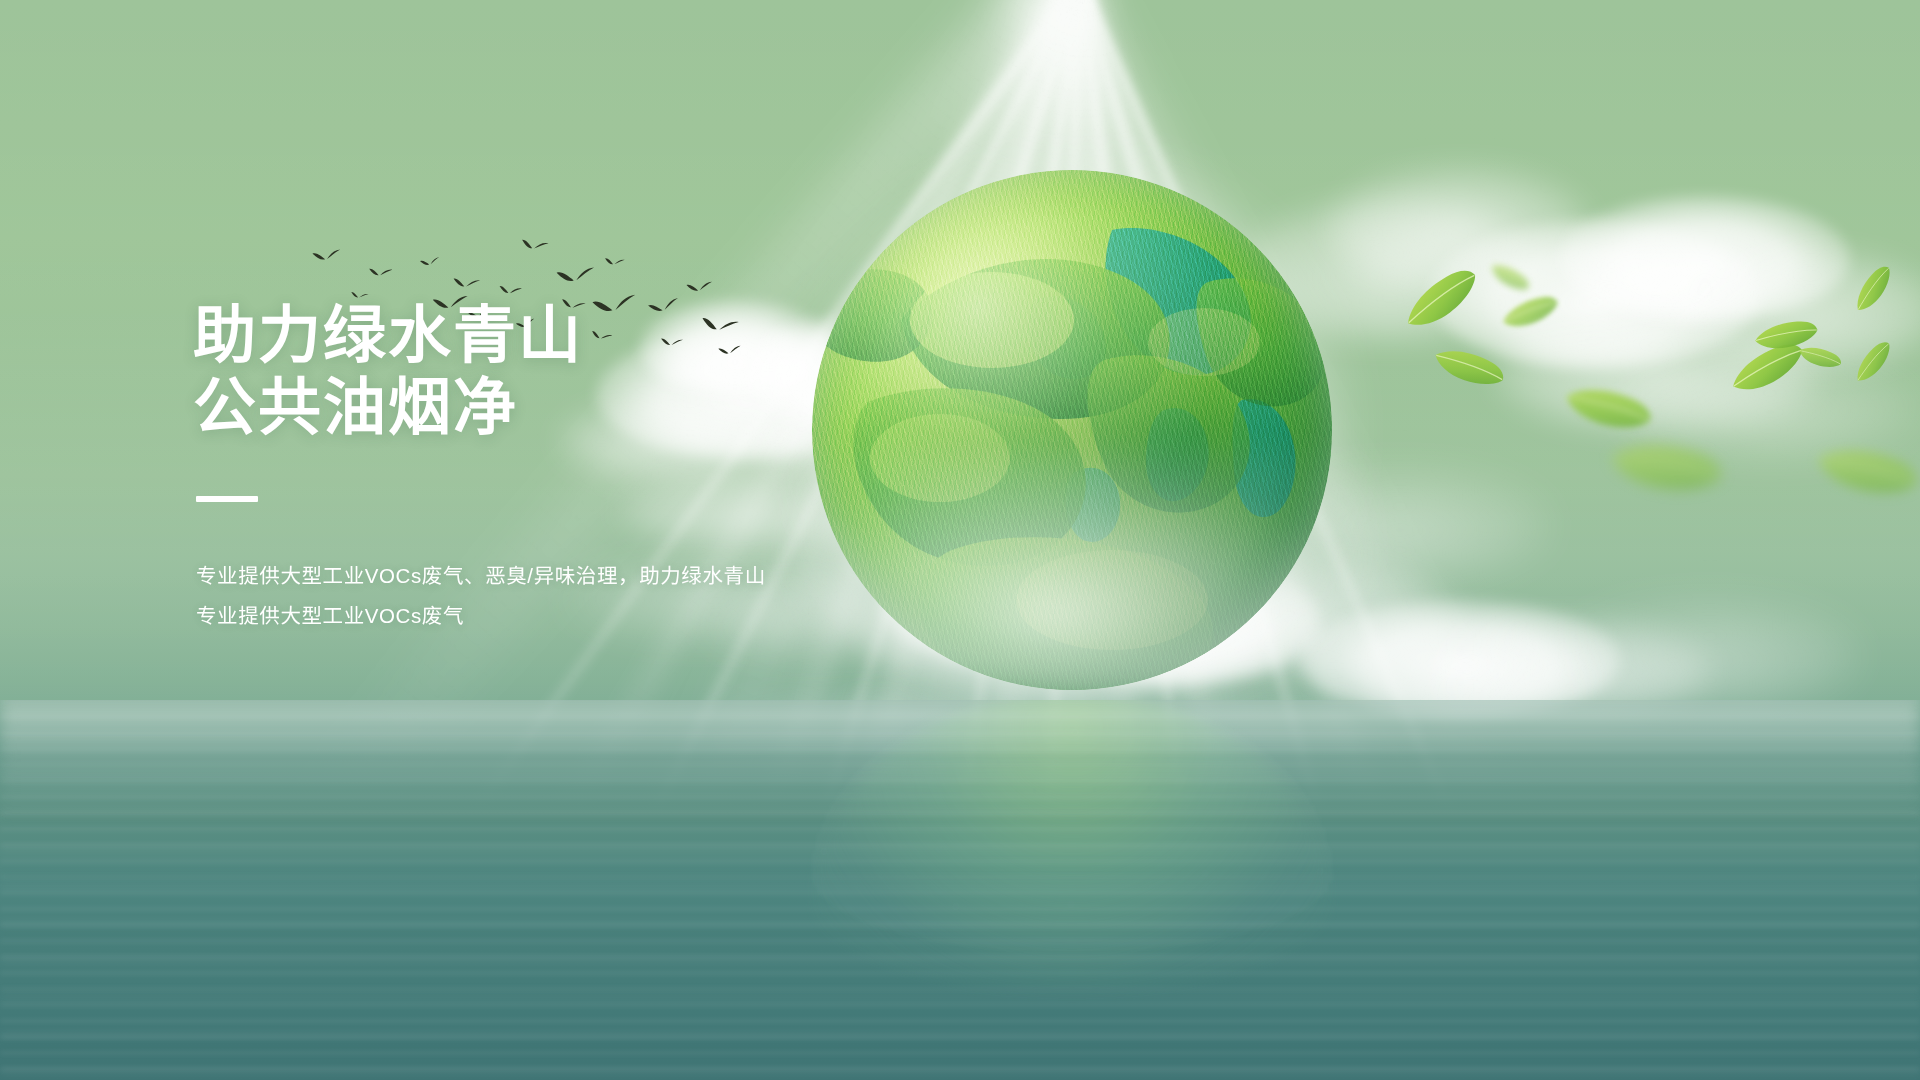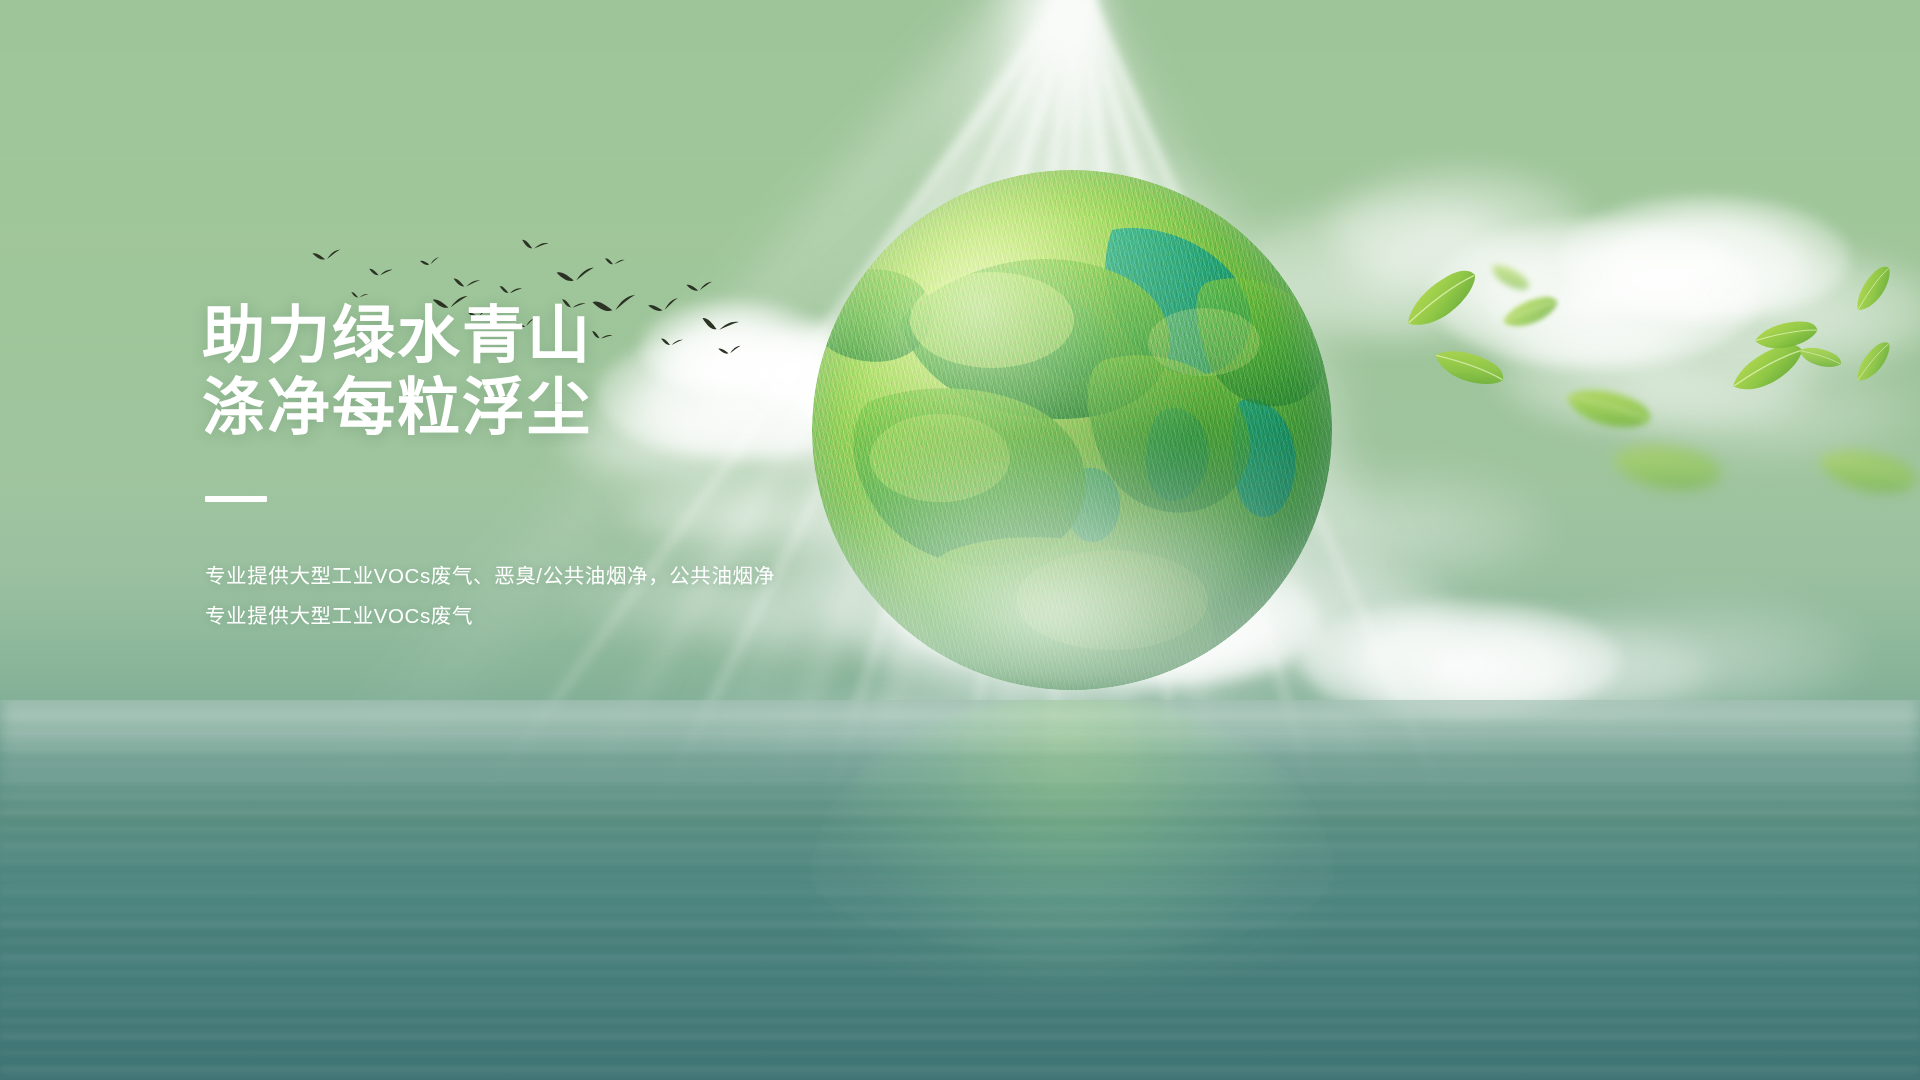--- a/index.html
+++ b/index.html
@@ -109,21 +109,21 @@
     background:repeating-linear-gradient(88deg, rgba(255,255,255,.35) 0px, rgba(255,255,255,.35) 1px, rgba(0,0,0,0) 1px, rgba(0,0,0,0) 5px);
     filter:blur(2px);}
 
   
   .birds{position:absolute;left:0;top:0;width:1920px;height:1080px;pointer-events:none;}
 
   
   .leaf{position:absolute;pointer-events:none;}
 
   
-  .copy{position:absolute;left:202px;top:300px;width:760px;}
+  .copy{position:absolute;left:193px;top:300px;width:760px;}
   .headline{color:#ffffff;font-size:63px;line-height:1.14;font-weight:700;
             letter-spacing:2px;margin:0;
             text-shadow:0 2px 14px rgba(40,90,60,.22);}
   .headline-line{display:block;}
   .rule{width:62px;height:6px;background:#ffffff;border-radius:1px;
         margin:52px 0 0 3px;}
   .subcopy{margin:54px 0 0 3px;color:#ffffff;font-size:20.5px;line-height:1.95;
            font-weight:400;letter-spacing:.6px;
            text-shadow:0 1px 8px rgba(40,90,60,.20);}
   .subcopy-line{display:block;}
@@ -439,22 +439,22 @@
           </linearGradient>
         </defs>
         <path d="M2 22 C16 6 44 0 70 2 C88 3 98 10 99 19 C94 28 74 38 50 39 C28 40 10 33 2 22 Z" fill="url(#lg11)"></path>
         <path d="M3 22 C30 18 66 14 98 19" stroke="#eaf7bd" stroke-width="1.6" fill="none" opacity=".75"></path>
       </svg>
     </div>
 
   <div class="copy">
     <h1 class="headline">
       <span class="headline-line">助力绿水青山</span>
-      <span class="headline-line">涤净每粒浮尘</span>
+      <span class="headline-line">公共油烟净</span>
     </h1>
     <div class="rule"></div>
     <p class="subcopy">
-      <span class="subcopy-line">专业提供大型工业VOCs废气、恶臭/公共油烟净，公共油烟净</span>
+      <span class="subcopy-line">专业提供大型工业VOCs废气、恶臭/异味治理，助力绿水青山</span>
       <span class="subcopy-line">专业提供大型工业VOCs废气</span>
     </p>
   </div>
 
 </div>
 
 </body></html>

